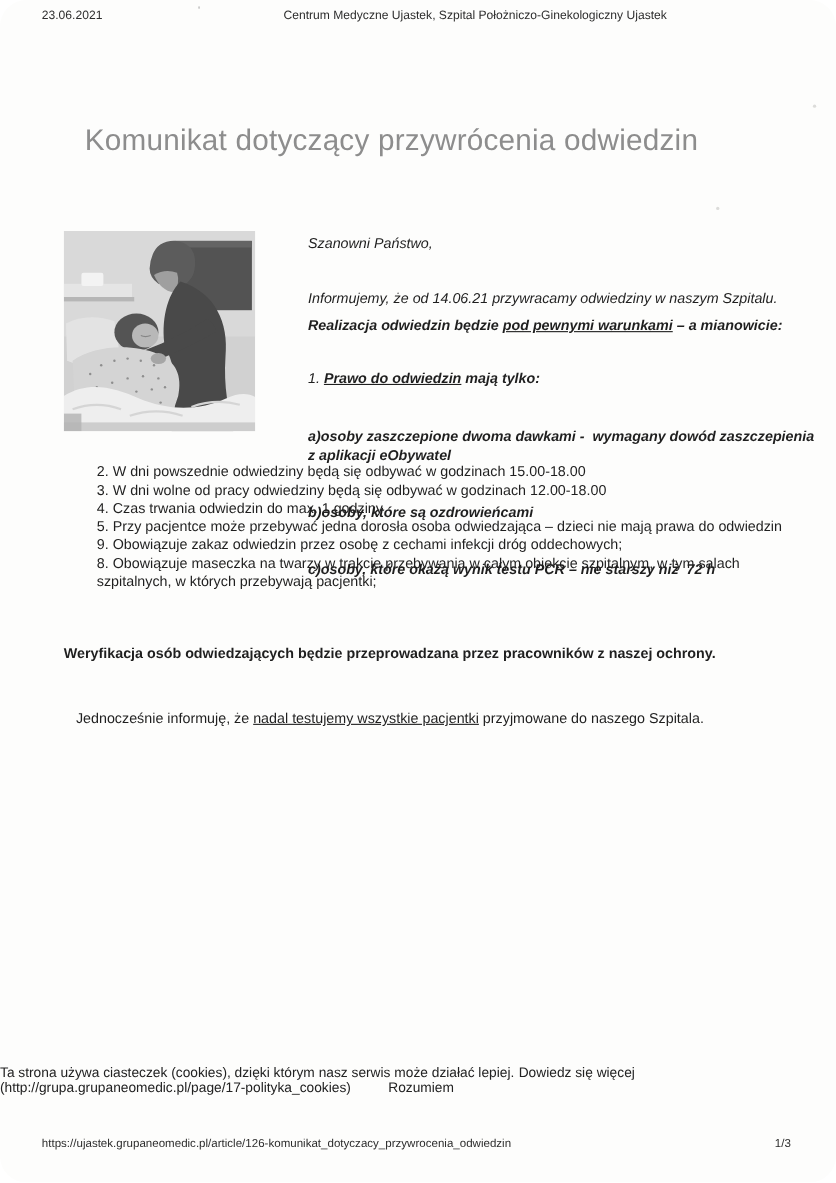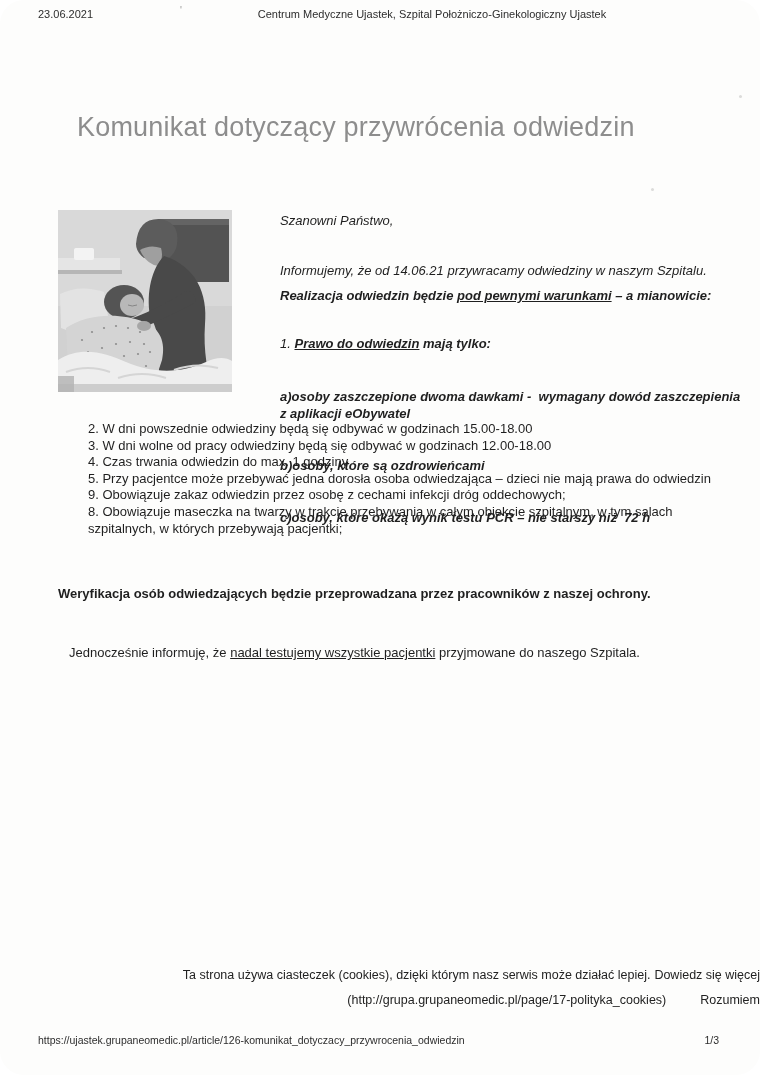--- a/index.html
+++ b/index.html
@@ -70,23 +70,23 @@
     position: absolute; left: 58px; top: 586px; width: 660px; margin: 0;
     font-size: 13px; font-weight: 700; white-space: pre-wrap;
   }
   .closing {
     position: absolute; left: 58px; top: 634px; width: 680px; margin: 11px;
     font-size: 13px; white-space: pre-wrap;
   }
   
   .cookies {
     position: absolute; left: 0; right: 0; top: 968px;
-    text-align: right; font-size: 12.5px; color: #222;
+    text-align: left; font-size: 12.5px; color: #222;
   }
-  .cookies .line2 { margin-top: 11px; }
+  .cookies .line2 { }
   .cookie-more { margin-left: 4px; cursor: pointer; }
   .cookie-accept { margin-left: 34px; cursor: pointer; }
 </style>
 </head>
 <body>
 
 <div class="page">
 
   <span class="print-date">23.06.2021</span>
   <div class="print-title">Centrum Medyczne Ujastek, Szpital Położniczo-Ginekologiczny Ujastek</div>

